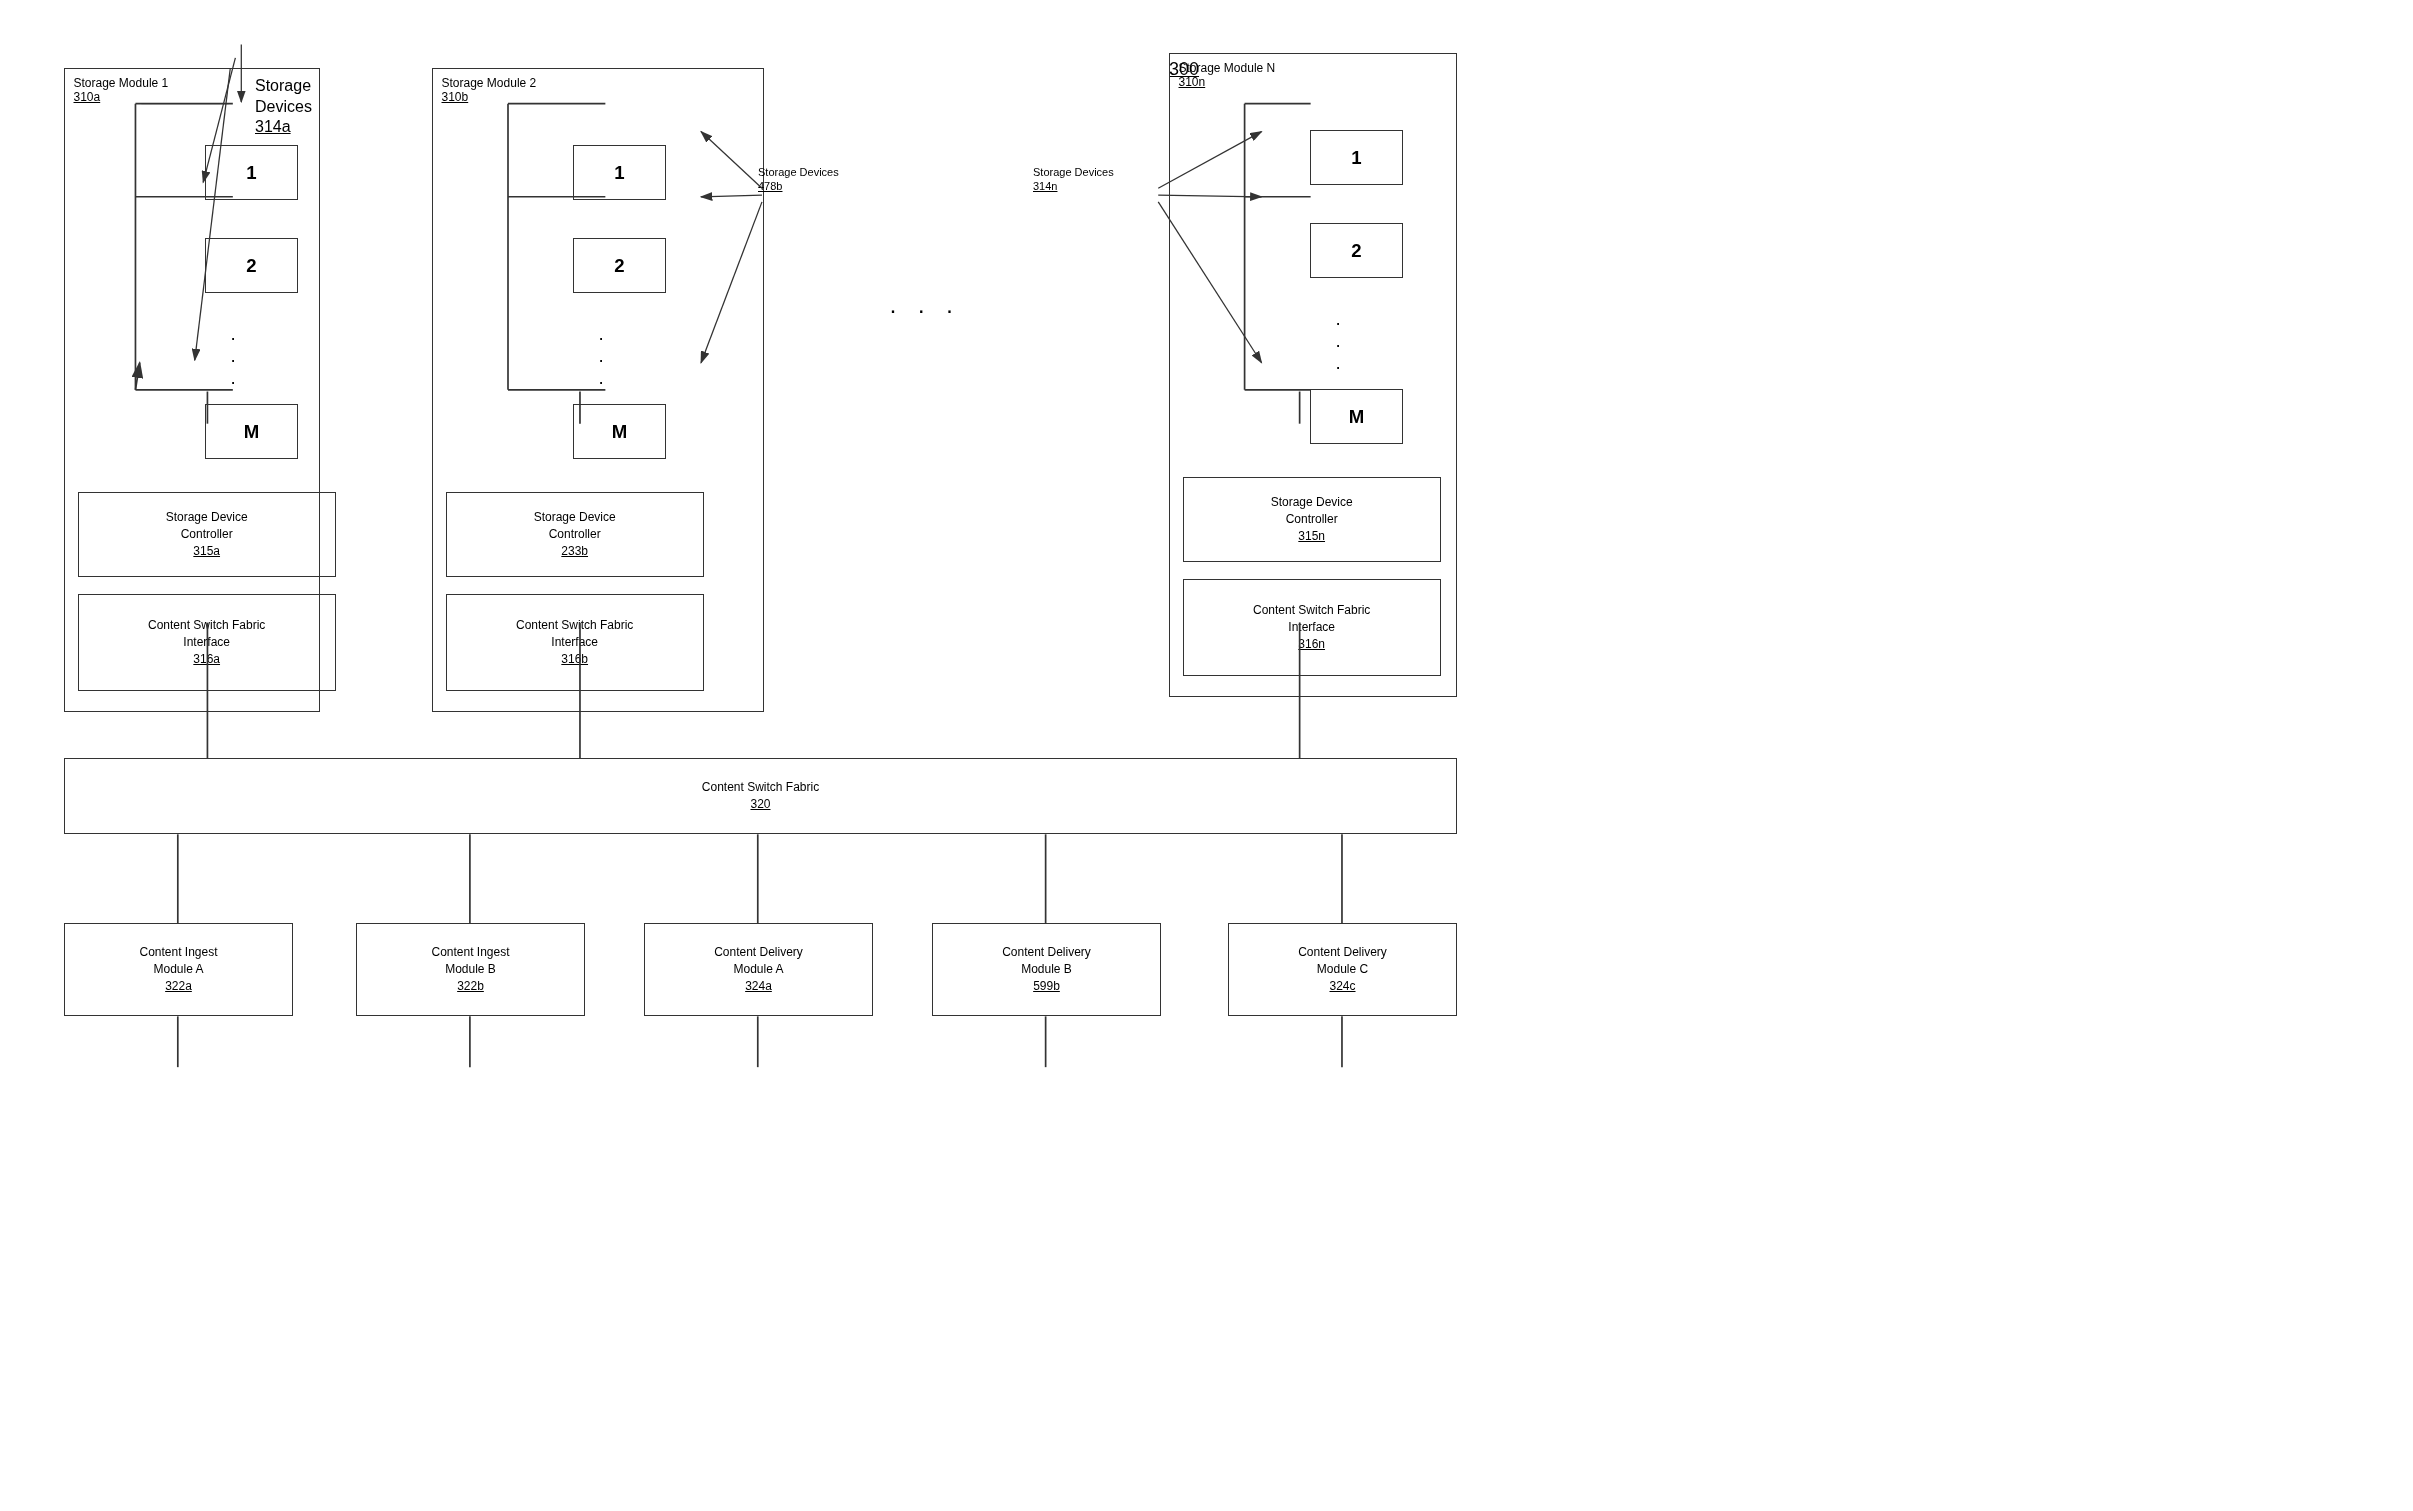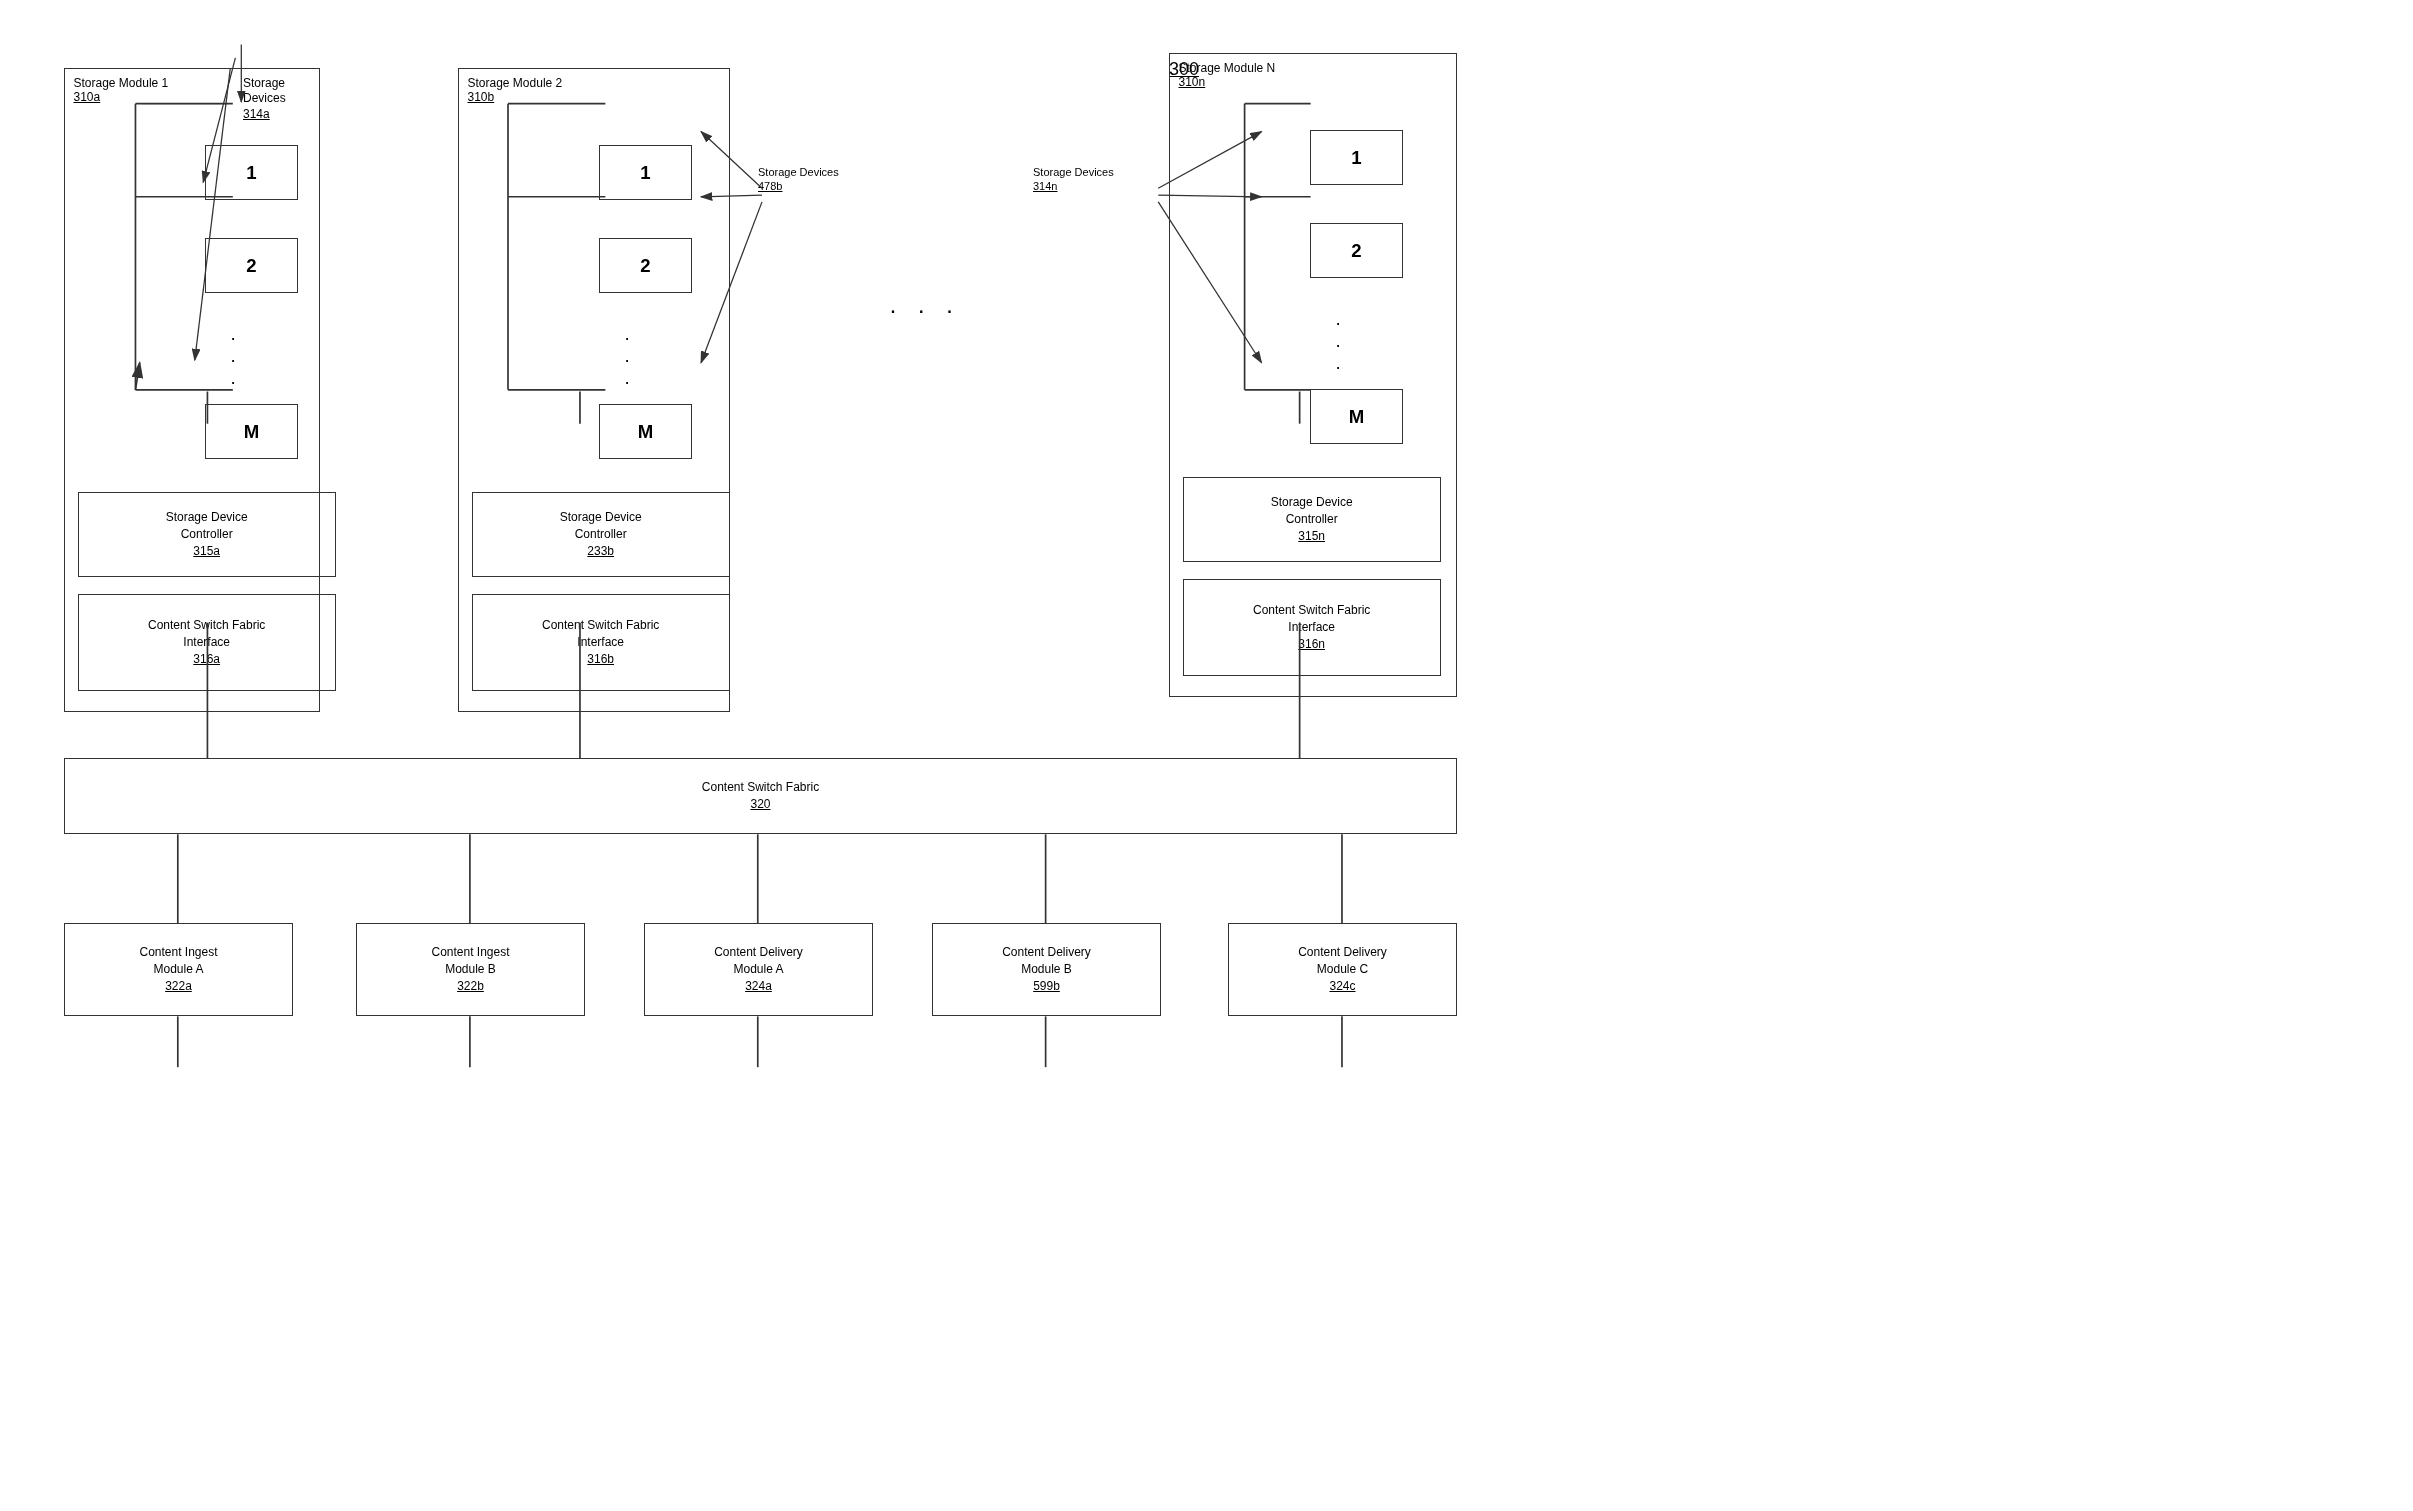--- a/index.html
+++ b/index.html
@@ -37,21 +37,21 @@
     <span class="underline">300</span>
   </div>
 
   <div style="position:absolute; top:68px; left:64px; width:256px; height:644px; border:1.7px solid #333;">
 
     <div style="position:absolute; top:6.8px; left:8.5px;">
       <span>Storage Module 1</span><br>
       <span class="underline">310a</span>
     </div>
 
-    <div style="position:absolute; top:6.8px; left:178px; font-size:12px; line-height:1.3;">
+    <div style="position:absolute; top:6.8px; left:190px; font-size:16px; line-height:1.3;">
       Storage<br>Devices<br><span class="underline">314a</span>
     </div>
 
     <div style="position:absolute; top:76px; left:140px; width:93px; height:55px; border:1.7px solid #333; display:flex; align-items:center; justify-content:center; font-size:18.6px; font-weight:bold;">1</div>
 
     <div style="position:absolute; top:169px; left:140px; width:93px; height:55px; border:1.7px solid #333; display:flex; align-items:center; justify-content:center; font-size:18.6px; font-weight:bold;">2</div>
 
     <div style="position:absolute; top:258px; left:165px; font-size:18.6px;">·<br>·<br>·</div>
 
     <div style="position:absolute; top:335px; left:140px; width:93px; height:55px; border:1.7px solid #333; display:flex; align-items:center; justify-content:center; font-size:18.6px; font-weight:bold;">M</div>
@@ -62,21 +62,21 @@
       </div>
     </div>
 
     <div style="position:absolute; top:525px; left:12.7px; width:258px; height:97px; border:1.7px solid #333; display:flex; flex-direction:column; align-items:center; justify-content:center;">
       <div style="text-align:center; line-height:1.4;">
         Content Switch Fabric<br>Interface<br><span class="underline">316a</span>
       </div>
     </div>
   </div>
 
-  <div style="position:absolute; top:68px; left:458px; width:272px; height:644px; border:1.7px solid #333;">
+  <div style="position:absolute; top:68px; left:432px; width:332px; height:644px; border:1.7px solid #333;">
 
     <div style="position:absolute; top:6.8px; left:8.5px;">
       Storage Module 2<br><span class="underline">310b</span>
     </div>
 
     <div style="position:absolute; top:76px; left:140px; width:93px; height:55px; border:1.7px solid #333; display:flex; align-items:center; justify-content:center; font-size:18.6px; font-weight:bold;">1</div>
 
     <div style="position:absolute; top:169px; left:140px; width:93px; height:55px; border:1.7px solid #333; display:flex; align-items:center; justify-content:center; font-size:18.6px; font-weight:bold;">2</div>
 
     <div style="position:absolute; top:258px; left:165px; font-size:18.6px;">·<br>·<br>·</div>

